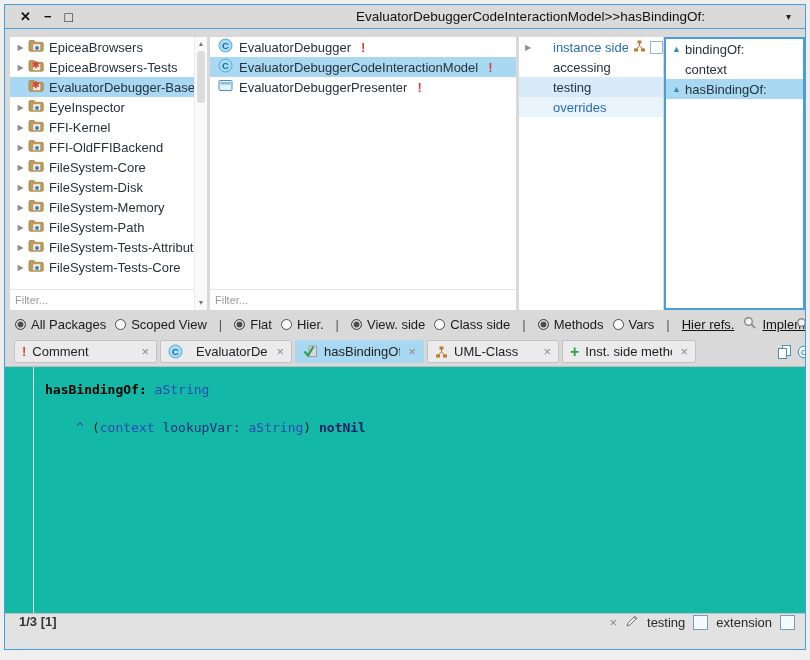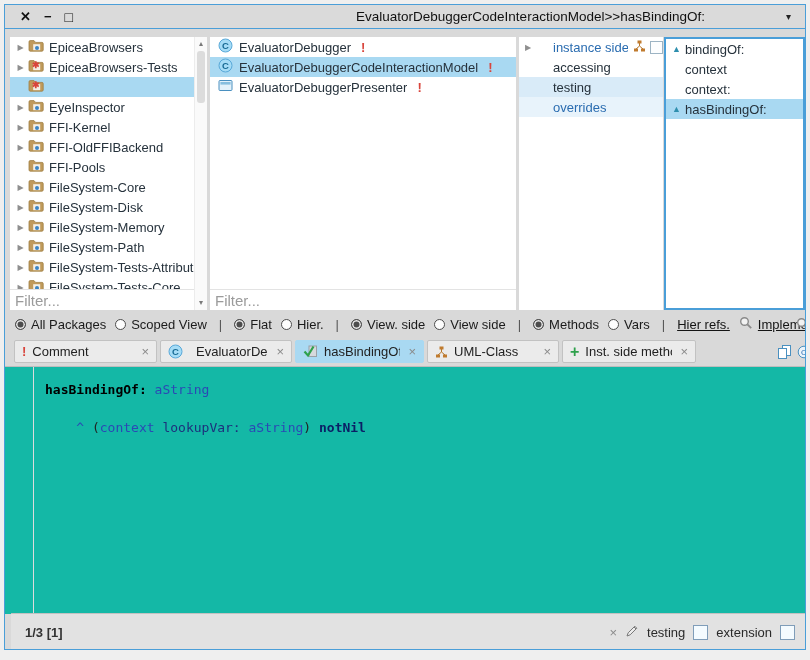--- a/index.html
+++ b/index.html
@@ -52,21 +52,21 @@
   .protocols .row{padding-left:3px;}
   .protocols .row .arrow{width:31px;text-align:left;padding-left:3px;box-sizing:border-box;}
   .row.virtual .lbl{color:#2a6cb0;}
   .extras{display:none;align-items:center;gap:4px;margin-left:5px;}
   .extras.show{display:inline-flex;}
   .cbx{display:inline-block;width:11px;height:11px;background:#fdfeff;border:1px solid #9db4c4;}
   .methods .row{padding-left:2px;}
   .methods .row .arrow{width:17px;font-size:9px;color:#2e8fae;}
   
   .filter{flex:none;height:20px;border:none;border-top:1px solid #e3e3e3;outline:none;
-    font-family:"Liberation Sans",sans-serif;font-size:15px;color:#444;padding:0 0 0 5px;background:#fff;}
+    font-family:"Liberation Sans",sans-serif;font-size:11px;color:#444;padding:0 0 0 5px;background:#fff;}
   .filter::placeholder{color:#9b9b9b;}
   
   .vscroll{flex:none;width:12px;background:#fafafa;border-left:1px solid #ececec;position:relative;}
   .vscroll .sarrow{position:absolute;left:0;right:0;text-align:center;font-size:8px;color:#7a7a7a;line-height:10px;}
   .vscroll .up{top:2px;}
   .vscroll .down{bottom:2px;}
   .vscroll .thumb{position:absolute;left:2px;right:2px;top:14px;height:52px;background:#dcdcdc;border-radius:3px;}
   
   .toolbar{position:absolute;left:0;top:306px;right:0;height:26px;display:flex;align-items:center;
     padding-left:10px;gap:7px;font-size:13px;color:#1b1b1b;overflow:hidden;white-space:nowrap;}
@@ -101,22 +101,22 @@
     font-family:"DejaVu Sans Mono",monospace;font-size:13px;line-height:19px;white-space:pre;}
   .code-line{height:19px;}
   .tk-selector{font-weight:bold;color:#000;}
   .tk-arg{color:#2b49b5;}
   .tk-caret{color:#2b49b5;}
   .tk-var{color:#2b49b5;}
   .tk-msg{color:#1d2f7c;}
   .tk-unary{color:#0b1f66;font-weight:600;}
   .tk-plain{color:#222;}
   
-  .statusbar{position:absolute;left:6px;top:608px;right:0;height:36px;background:#e2e2e2;border-top:1px solid #c2c2c2;
-    display:flex;align-items:center;font-size:13px;color:#2a2a2a;}
+  .statusbar{position:absolute;left:0;top:608px;right:0;height:36px;background:#e2e2e2;border-top:1px solid #c2c2c2;
+    display:flex;align-items:flex-start;font-size:13px;color:#2a2a2a;}
   .status-left{padding-left:14px;font-weight:bold;color:#333;}
   .status-right{margin-left:auto;display:flex;align-items:center;gap:8px;padding-right:10px;}
   .status-close{color:#8a8a8a;font-size:13px;}
   .scbx{display:inline-block;width:13px;height:13px;background:#f4fbff;border:1px solid #7f9db9;}
 </style>
 </head>
 <body>
 
 <div class="window">
 
@@ -162,20 +162,21 @@
             <div class="row sel dirty">
     <span class="arrow"></span>
     <span class="iconslot"><span class="ficon">
     <svg width="16" height="13" viewBox="0 0 16 13">
       <path d="M1 2.8 C1 2.1 1.5 1.6 2.2 1.6 H6 L7.6 3.4 H14 C14.7 3.4 15.2 3.9 15.2 4.6 V11 C15.2 11.7 14.7 12.2 14 12.2 H2.2 C1.5 12.2 1 11.7 1 11 Z" fill="#c09a5b" stroke="#a07f42" stroke-width="0.8"></path>
       <rect x="5.2" y="5.2" width="7" height="6" fill="#f4efe4"></rect>
     </svg>
     
     <span class="badge-star">✱</span>
   </span></span>
+    <span class="lbl">EvaluatorDebugger-Base</span>
   </div>
             <div class="row">
     <span class="arrow">▶</span>
     <span class="iconslot"><span class="ficon">
     <svg width="16" height="13" viewBox="0 0 16 13">
       <path d="M1 2.8 C1 2.1 1.5 1.6 2.2 1.6 H6 L7.6 3.4 H14 C14.7 3.4 15.2 3.9 15.2 4.6 V11 C15.2 11.7 14.7 12.2 14 12.2 H2.2 C1.5 12.2 1 11.7 1 11 Z" fill="#c09a5b" stroke="#a07f42" stroke-width="0.8"></path>
       <rect x="5.2" y="5.2" width="7" height="6" fill="#f4efe4"></rect>
     </svg>
     <span class="badge-dot"></span>
     
@@ -198,32 +199,20 @@
     <span class="arrow">▶</span>
     <span class="iconslot"><span class="ficon">
     <svg width="16" height="13" viewBox="0 0 16 13">
       <path d="M1 2.8 C1 2.1 1.5 1.6 2.2 1.6 H6 L7.6 3.4 H14 C14.7 3.4 15.2 3.9 15.2 4.6 V11 C15.2 11.7 14.7 12.2 14 12.2 H2.2 C1.5 12.2 1 11.7 1 11 Z" fill="#c09a5b" stroke="#a07f42" stroke-width="0.8"></path>
       <rect x="5.2" y="5.2" width="7" height="6" fill="#f4efe4"></rect>
     </svg>
     <span class="badge-dot"></span>
     
   </span></span>
     <span class="lbl">FFI-OldFFIBackend</span>
-  </div>
-            <div class="row">
-    <span class="arrow"></span>
-    <span class="iconslot"><span class="ficon">
-    <svg width="16" height="13" viewBox="0 0 16 13">
-      <path d="M1 2.8 C1 2.1 1.5 1.6 2.2 1.6 H6 L7.6 3.4 H14 C14.7 3.4 15.2 3.9 15.2 4.6 V11 C15.2 11.7 14.7 12.2 14 12.2 H2.2 C1.5 12.2 1 11.7 1 11 Z" fill="#c09a5b" stroke="#a07f42" stroke-width="0.8"></path>
-      <rect x="5.2" y="5.2" width="7" height="6" fill="#f4efe4"></rect>
-    </svg>
-    <span class="badge-dot"></span>
-    
-  </span></span>
-    <span class="lbl">FFI-Pools</span>
   </div>
             <div class="row">
     <span class="arrow">▶</span>
     <span class="iconslot"><span class="ficon">
     <svg width="16" height="13" viewBox="0 0 16 13">
       <path d="M1 2.8 C1 2.1 1.5 1.6 2.2 1.6 H6 L7.6 3.4 H14 C14.7 3.4 15.2 3.9 15.2 4.6 V11 C15.2 11.7 14.7 12.2 14 12.2 H2.2 C1.5 12.2 1 11.7 1 11 Z" fill="#c09a5b" stroke="#a07f42" stroke-width="0.8"></path>
       <rect x="5.2" y="5.2" width="7" height="6" fill="#f4efe4"></rect>
     </svg>
     <span class="badge-dot"></span>
     
@@ -374,24 +363,20 @@
     <div class="panel methods">
       <div class="list">
           <div class="row">
     <span class="arrow">▲</span>
     <span class="lbl">bindingOf:</span>
   </div>
           <div class="row">
     <span class="arrow"></span>
     <span class="lbl">context</span>
   </div>
-          <div class="row">
-    <span class="arrow"></span>
-    <span class="lbl">context:</span>
-  </div>
           <div class="row sel">
     <span class="arrow">▲</span>
     <span class="lbl">hasBindingOf:</span>
   </div>
         </div>
     </div>
 
   </div>
 
   <div class="toolbar">
@@ -413,21 +398,21 @@
     <span class="radio"></span>
     <span>Hier.</span>
   </span>
         <span class="sep">|</span>
         <span class="ropt">
     <span class="radio on"></span>
     <span>View. side</span>
   </span>
         <span class="ropt">
     <span class="radio"></span>
-    <span>View side</span>
+    <span>Class side</span>
   </span>
         <span class="sep">|</span>
         <span class="ropt">
     <span class="radio on"></span>
     <span>Methods</span>
   </span>
         <span class="ropt">
     <span class="radio"></span>
     <span>Vars</span>
   </span>

